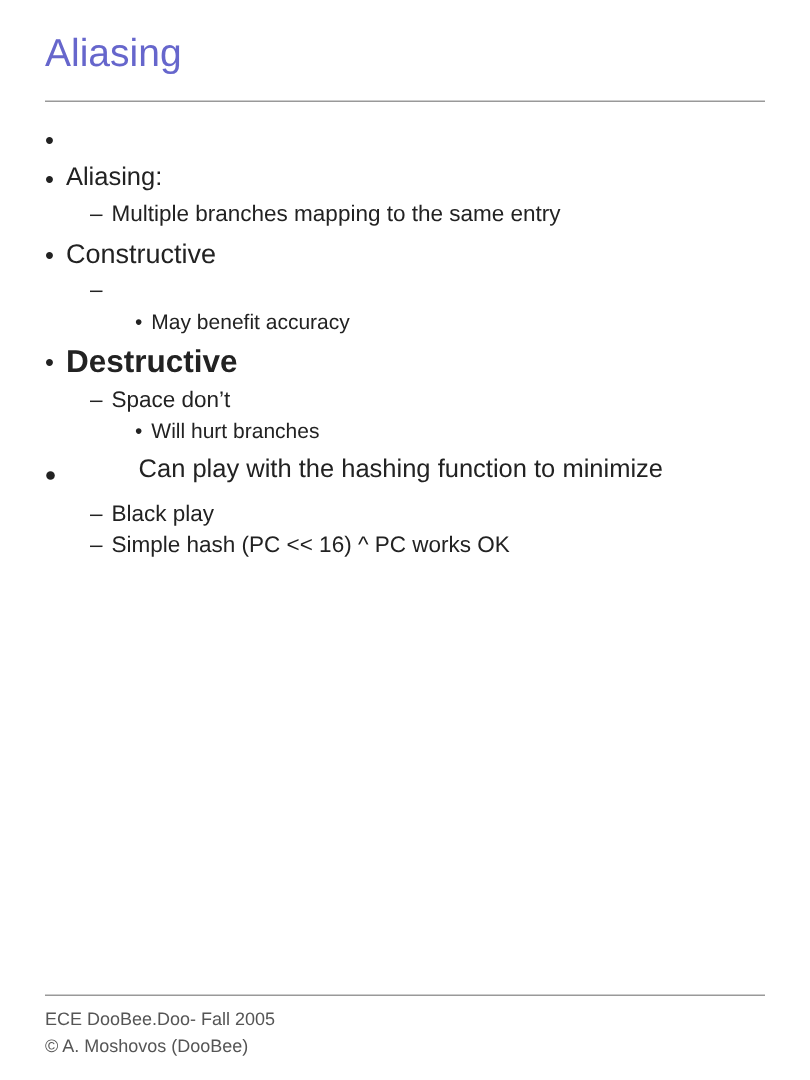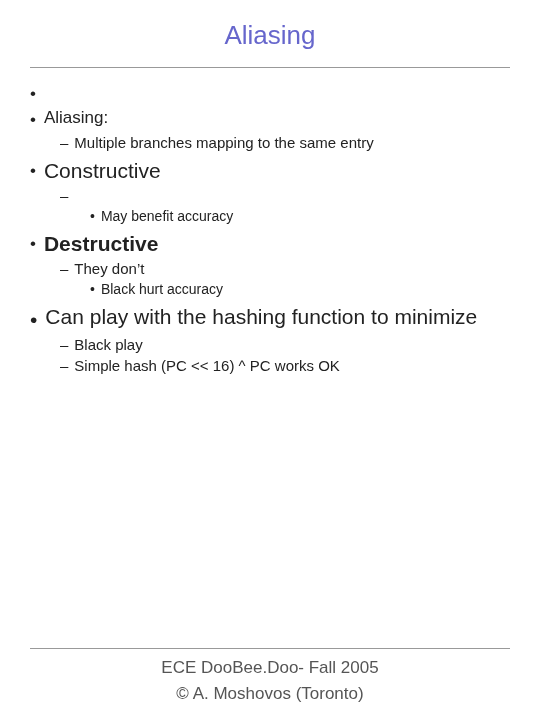--- a/index.html
+++ b/index.html
@@ -20,21 +20,20 @@
 
     .slide-container {
       width: 540px;
       height: 720px;
       padding: 20px 30px 14px 30px;
       display: flex;
       flex-direction: column;
     }
 
     .slide-title {
-      text-align: center;
       font-size: 26px;
       color: #6666cc;
       font-weight: normal;
       margin-bottom: 8px;
       padding-bottom: 8px;
     }
 
     .divider-top {
       border: none;
       border-top: 1.5px solid #999999;
@@ -96,22 +95,22 @@
 
     .section-gap {
       margin-bottom: 8px;
     }
 
     .section-gap-sm {
       margin-bottom: 4px;
     }
 
     .footer {
-      text-align: center;
-      font-size: 17px;
+      text-align: left;
+      font-size: 12px;
       color: #555555;
       line-height: 1.5;
     }
   </style>
 </head>
 <body>
 
 <div class="slide-container">
 
   <h1 class="slide-title">Aliasing</h1>
@@ -128,64 +127,64 @@
       <span>Aliasing:</span>
     </div>
 
     <div class="bullet-l2 section-gap">
       <span class="dash">–</span>
       <span>Multiple branches mapping to the same entry</span>
     </div>
 
     <div class="bullet-l1 section-gap-sm">
       <span class="bullet-sym">•</span>
-      <span style="font-size:21px;">Constructive</span>
+      <span style="font-size:18px;">Constructive</span>
     </div>
 
     <div class="bullet-l2 section-gap-sm">
       <span class="dash">–</span>
     </div>
 
     <div class="bullet-l3 section-gap">
       <span class="bullet-sym3">•</span>
       <span>May benefit accuracy</span>
     </div>
 
     <div class="bullet-l1 section-gap-sm">
       <span class="bullet-sym">•</span>
       <span style="font-size:21px;font-weight:bold;">Destructive</span>
     </div>
 
     <div class="bullet-l2 section-gap-sm">
       <span class="dash">–</span>
-      <span>They don’t</span>
+      <span>Space don’t</span>
     </div>
 
     <div class="bullet-l3 section-gap">
       <span class="bullet-sym3">•</span>
-      <span>Black hurt accuracy</span>
+      <span>Will hurt branches</span>
     </div>
 
     <div class="bullet-l1 section-gap-sm">
       <span class="bullet-sym" style="font-size:21px; margin-top:3px;">•</span>
-      <span style="font-size:21px;">Can play with the hashing function to minimize</span>
+      <span style="font-size:17px;margin-left:47px;">Can play with the hashing function to minimize</span>
     </div>
 
     <div class="bullet-l2 section-gap-sm">
       <span class="dash">–</span>
       <span>Black play</span>
     </div>
 
     <div class="bullet-l2 section-gap-sm">
       <span class="dash">–</span>
       <span>Simple hash (PC &lt;&lt; 16) ^ PC works OK</span>
     </div>
 
   </div>
 
   <hr class="divider-bottom">
 
   <div class="footer">
     <div>ECE DooBee.Doo- Fall 2005</div>
-    <div>© A. Moshovos (Toronto)</div>
+    <div>© A. Moshovos (DooBee)</div>
   </div>
 
 </div>
 
 </body></html>

